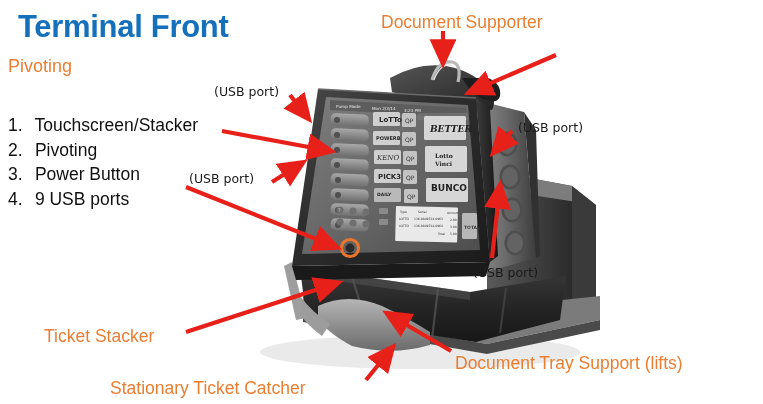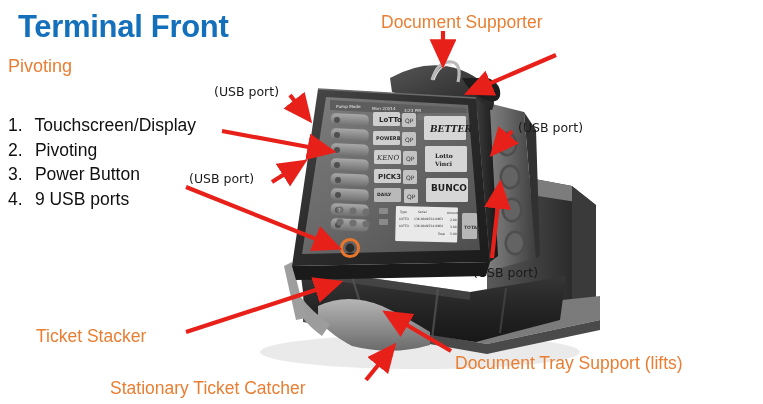--- a/index.html
+++ b/index.html
@@ -270,40 +270,40 @@
 
   <div class="title">Terminal Front</div>
 
   <div class="orange-head" style="left:8px;top:56px;">
     <div>Pivoting</div>
   </div>
 
   <ul class="list">
     <li>
       <span class="num">1.</span>
-      <span>Touchscreen/Display</span>
+      <span>Touchscreen/Stacker</span>
     </li>
     <li>
       <span class="num">2.</span>
       <span>Pivoting</span>
     </li>
     <li>
       <span class="num">3.</span>
       <span>Power Button</span>
     </li>
     <li>
       <span class="num">4.</span>
       <span>9 USB ports</span>
     </li>
   </ul>
 
   <div class="orange-label" style="left:381px;top:12px;">Document Supporter</div>
 
 
-  <div class="orange-label" style="left:36px;top:326px;">Ticket Stacker</div>
+  <div class="orange-label" style="left:44px;top:326px;">Ticket Stacker</div>
 
   <div class="orange-label" style="left:110px;top:378px;">Stationary Ticket Catcher</div>
 
   <div class="orange-label" style="left:455px;top:353px;">Document Tray Support (lifts)</div>
 
   <div class="usb" style="left:214px;top:84px;">(USB port)</div>
   <div class="usb" style="left:189px;top:171px;">(USB port)</div>
   <div class="usb" style="left:518px;top:120px;">(USB port)</div>
   <div class="usb" style="left:473px;top:265px;">(USB port)</div>
 

